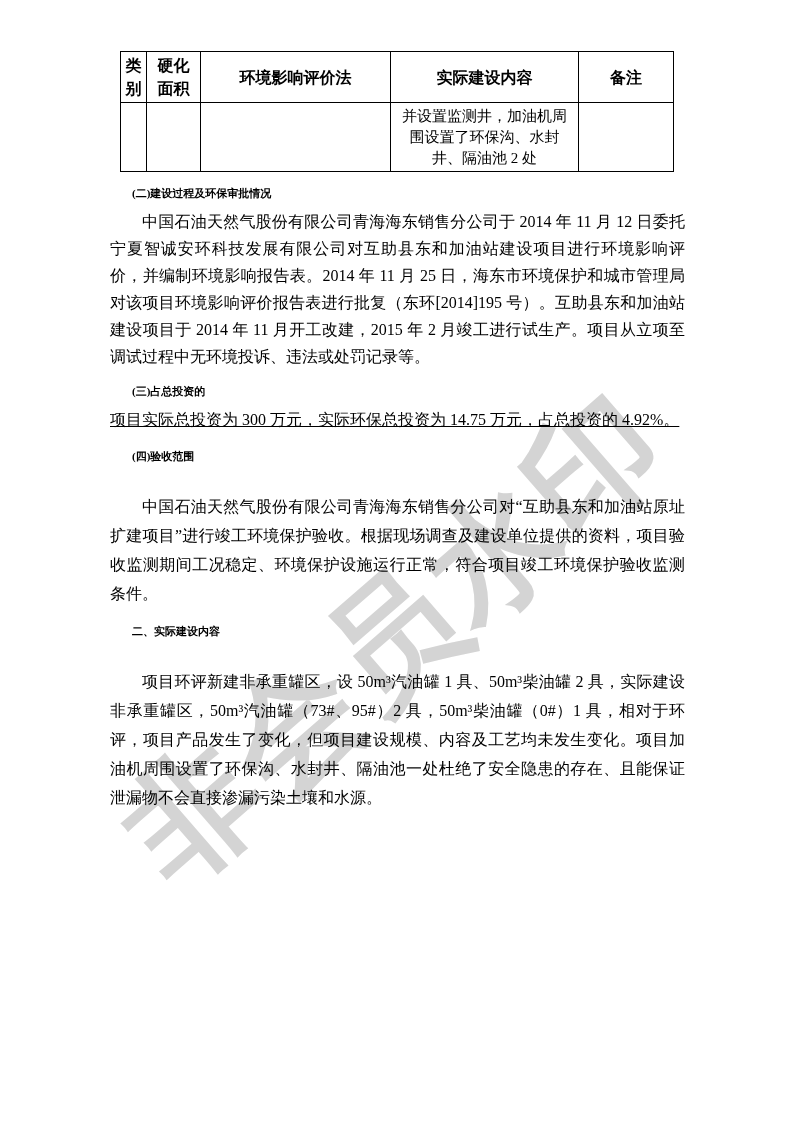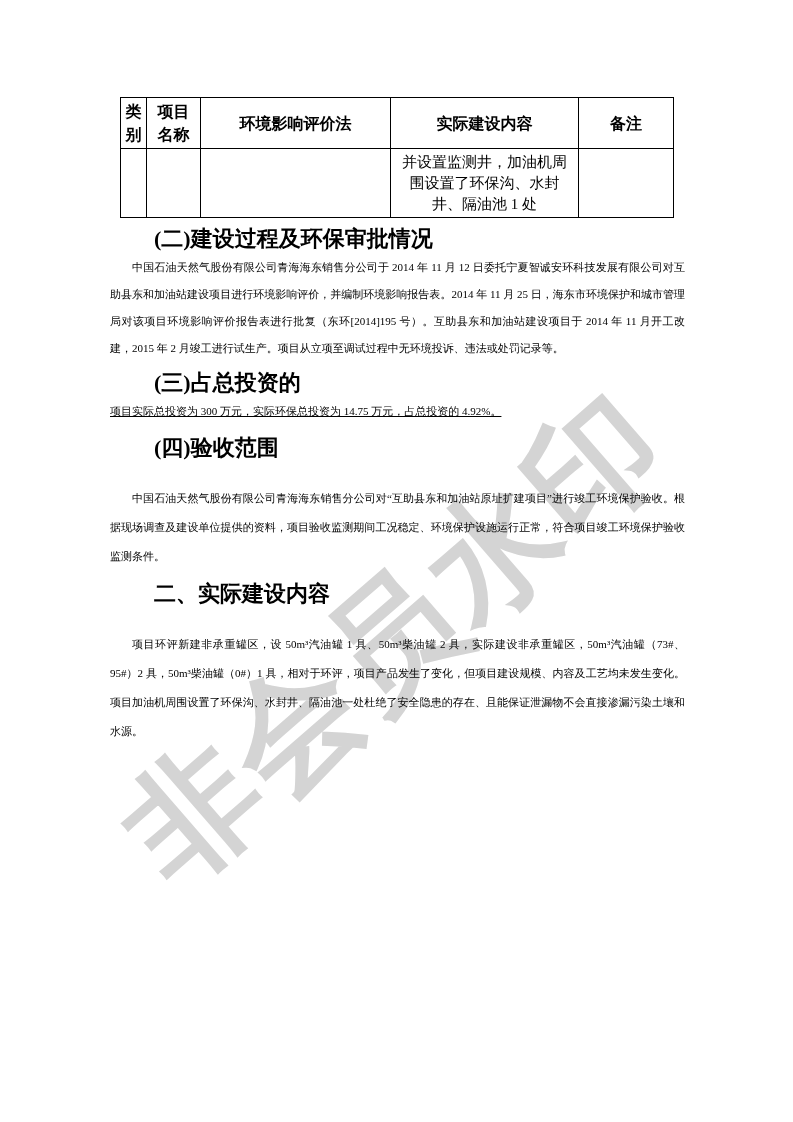--- a/index.html
+++ b/index.html
@@ -22,21 +22,21 @@
     font-weight:bold;
     color:#d4d4d4;
     letter-spacing:2px;
     white-space:nowrap;
     z-index:0;
     user-select:none;
   }
   .content{
     position:relative;
     z-index:1;
-    padding:97px 108px 0 110px;
+    padding:51px 108px 0 110px;
   }
   table.cmp-table{
     border-collapse:collapse;
     table-layout:fixed;
     width:553px;
     margin-left:10px;
     font-size:15px;
     line-height:21px;
   }
   table.cmp-table th, table.cmp-table td{
@@ -49,28 +49,28 @@
   }
   table.cmp-table th{
     font-weight:bold;
     font-size:16px;
     height:44px;
     line-height:23px;
   }
   tr.row-cont td{height:64px;}
   tr.row-green td{height:62px;}
   .hd{
-    font-size:22px;
+    font-size:11px;
     font-weight:bold;
     line-height:24px;
     text-indent:2em;
     margin:9px 0 0 0;
   }
   .para{
-    font-size:11px;
+    font-size:16px;
     line-height:27px;
     text-align:justify;
     text-indent:2em;
     margin:3px 0 0 0;
   }
   .para.noindent{text-indent:0;text-decoration:underline;}
   .para.wide{line-height:29px;margin-top:24px;}
   .hd.sp{margin-top:11px;}
 </style>
 </head>
@@ -86,32 +86,32 @@
       <colgroup>
         <col style="width:26px">
         <col style="width:54px">
         <col style="width:190px">
         <col style="width:188px">
         <col style="width:95px">
       </colgroup>
       <thead>
         <tr>
           <th>类别</th>
-          <th>项目名称</th>
+          <th>硬化面积</th>
           <th>环境影响评价法</th>
           <th>实际建设内容</th>
           <th>备注</th>
         </tr>
       </thead>
       <tbody>
         <tr class="row-cont">
           <td></td>
           <td></td>
           <td></td>
-          <td>并设置监测井，加油机周围设置了环保沟、水封井、隔油池 1 处</td>
+          <td>并设置监测井，加油机周围设置了环保沟、水封井、隔油池 2 处</td>
           <td></td>
         </tr>
       </tbody>
     </table>
 
     <div class="hd">(二)建设过程及环保审批情况</div>
     <div class="para">中国石油天然气股份有限公司青海海东销售分公司于 2014 年 11 月 12 日委托宁夏智诚安环科技发展有限公司对互助县东和加油站建设项目进行环境影响评价，并编制环境影响报告表。2014 年 11 月 25 日，海东市环境保护和城市管理局对该项目环境影响评价报告表进行批复（东环[2014]195 号）。互助县东和加油站建设项目于 2014 年 11 月开工改建，2015 年 2 月竣工进行试生产。项目从立项至调试过程中无环境投诉、违法或处罚记录等。</div>
 
     <div class="hd">(三)占总投资的</div>
     <div class="para noindent">项目实际总投资为 300 万元，实际环保总投资为 14.75 万元，占总投资的 4.92%。</div>

